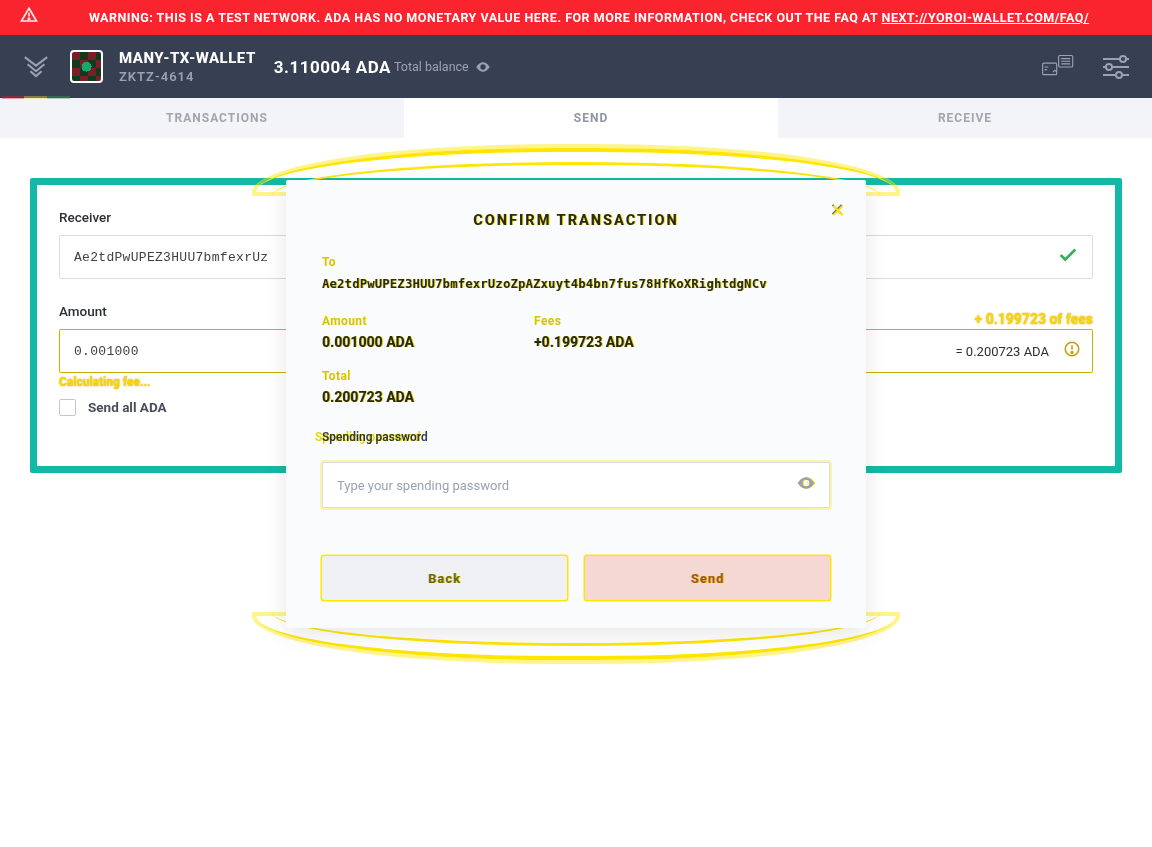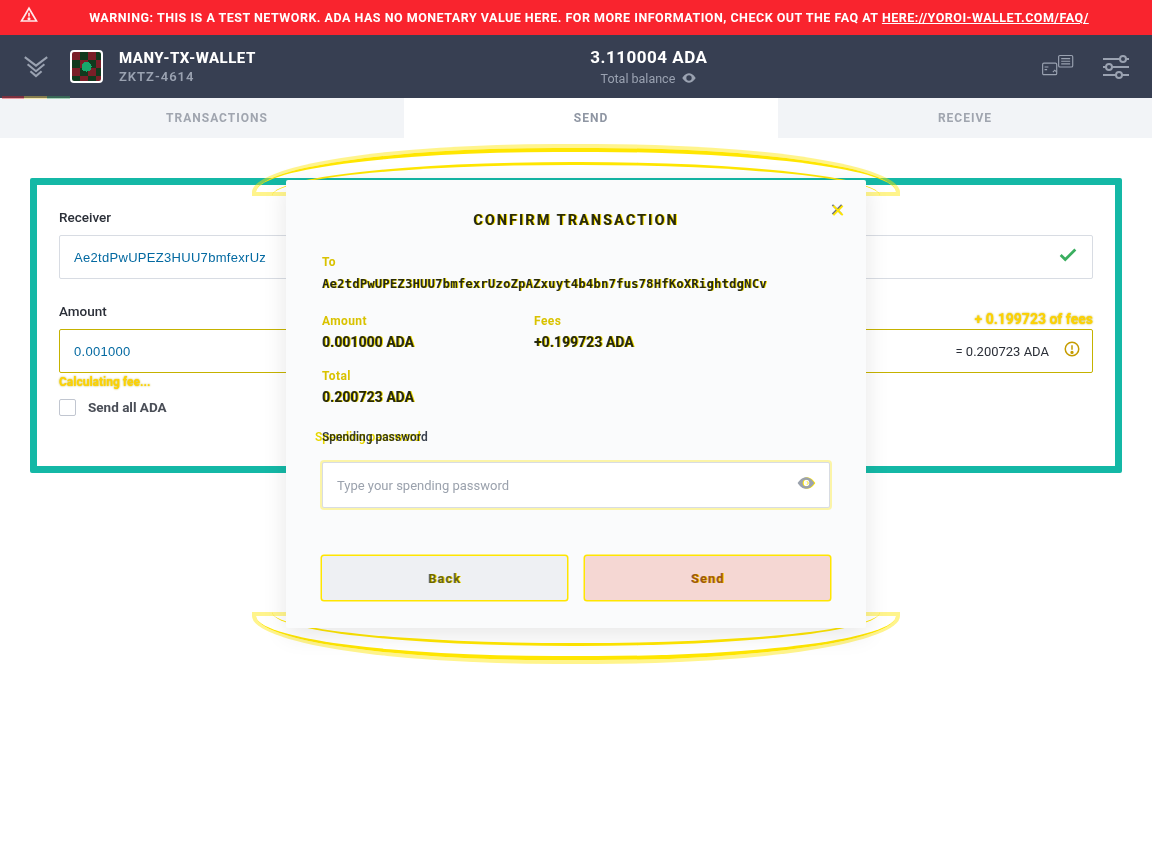--- a/index.html
+++ b/index.html
@@ -44,43 +44,43 @@
       width:33px; height:33px; border-radius:4px;
       background:
         radial-gradient(circle at 50% 50%, #17a86b 0 5px, transparent 5px),
         repeating-conic-gradient(#113a1e 0 25%, #7a1f28 0 50%);
       background-size: 100% 100%, 16px 16px;
       border:2px solid #fff;
     }
     .wallet-meta { display:flex; flex-direction:column; gap:2px; margin-left:-2px; }
     .wallet-name { font-size:15px; font-weight:800; letter-spacing:0.5px; color:#fff; }
     .wallet-sub  { font-size:13px; color:#9aa2b1; letter-spacing:1px; font-weight:600; }
-    .balance-block { flex:1; display:flex; flex-direction:column; align-items:center; gap:3px; }
+    .balance-block { flex:1; display:flex; flex-direction:row; align-items:center; gap:3px; }
     .balance-amt { font-size:17px; font-weight:700; color:#fff; letter-spacing:0.5px; }
     .balance-lbl { font-size:12.5px; color:#9aa2b1; display:flex; align-items:center; gap:6px; }
     .topbar-right { display:flex; gap:26px; align-items:center; }
     .top-icn { width:32px; height:32px; display:flex; align-items:center; justify-content:center; cursor:pointer; color:#9aa2b1; }
 
     
     .tabs { display:flex; background:#f2f4f7; height:40px;padding-left:30px; }
     .tab { flex:1; display:flex; align-items:center; justify-content:center; font-size:12px; font-weight:700; letter-spacing:1px; color:#a0a5af; cursor:pointer; }
     .tab.active { background:#fff; color:#8f96a3; }
 
     
     .content { padding:40px 30px; position:relative; }
     .panel {
       border:7px solid #14b8a6; border-radius:2px;
       padding:24px 22px 50px 22px;
       position:relative;
     }
     .field-label { font-size:13.5px; color:#2b2f38; margin-bottom:10px; font-weight:500; }
     .text-field {
       width:100%; height:44px; border:1px solid #d8dce3; border-radius:2px;
-      padding:0 48px 0 14px; font-size:13px; color:#0369a1;
-      font-family: Liberation Sans, sans-serif;
+      padding:0 48px 0 14px; font-size:13px; color:#404040;
+      font-family: Liberation Mono, monospace;
       letter-spacing:0.3px;
       position:relative;
     }
     .field-wrap { position:relative; margin-bottom:24px; }
     .field-wrap .check { position:absolute; right:14px; top:50%; transform:translateY(-50%); color:#3aae5f; }
     .amount-wrap { border-color:#c5b200; }
     .amount-right {
       position:absolute; right:44px; top:50%; transform:translateY(-50%);
       font-size:13px; color:#2b2f38; display:flex; gap:4px;
     }
@@ -179,21 +179,21 @@
 <div class="warn-banner">
   <span class="warn-icn">
     <svg width="18" height="18" viewBox="0 0 24 24" fill="none" stroke="#fff" stroke-width="2.2">
       <path d="M12 3 L22 20 H2 Z"></path>
         <line x1="12" y1="9" x2="12" y2="14"></line>
         <circle cx="12" cy="17" r="1" fill="#fff"></circle>
     </svg>
   </span>
   <span class="warn-text">
     <span>WARNING: THIS IS A TEST NETWORK. ADA HAS NO MONETARY VALUE HERE. FOR MORE INFORMATION, CHECK OUT THE FAQ AT </span>
-    <a>HERE://YOROI-WALLET.COM/FAQ/</a>
+    <a>NEXT://YOROI-WALLET.COM/FAQ/</a>
   </span>
 </div>
 
 <div class="topbar">
   <div class="brand-logo">
     <svg width="28" height="28" viewBox="0 0 40 40" fill="none" stroke="#9aa2b1" stroke-width="3">
       <path d="M4 6 L20 18 L36 6"></path>
         <path d="M8 16 L20 26 L32 16"></path>
         <path d="M12 26 L20 33 L28 26"></path>
     </svg>

